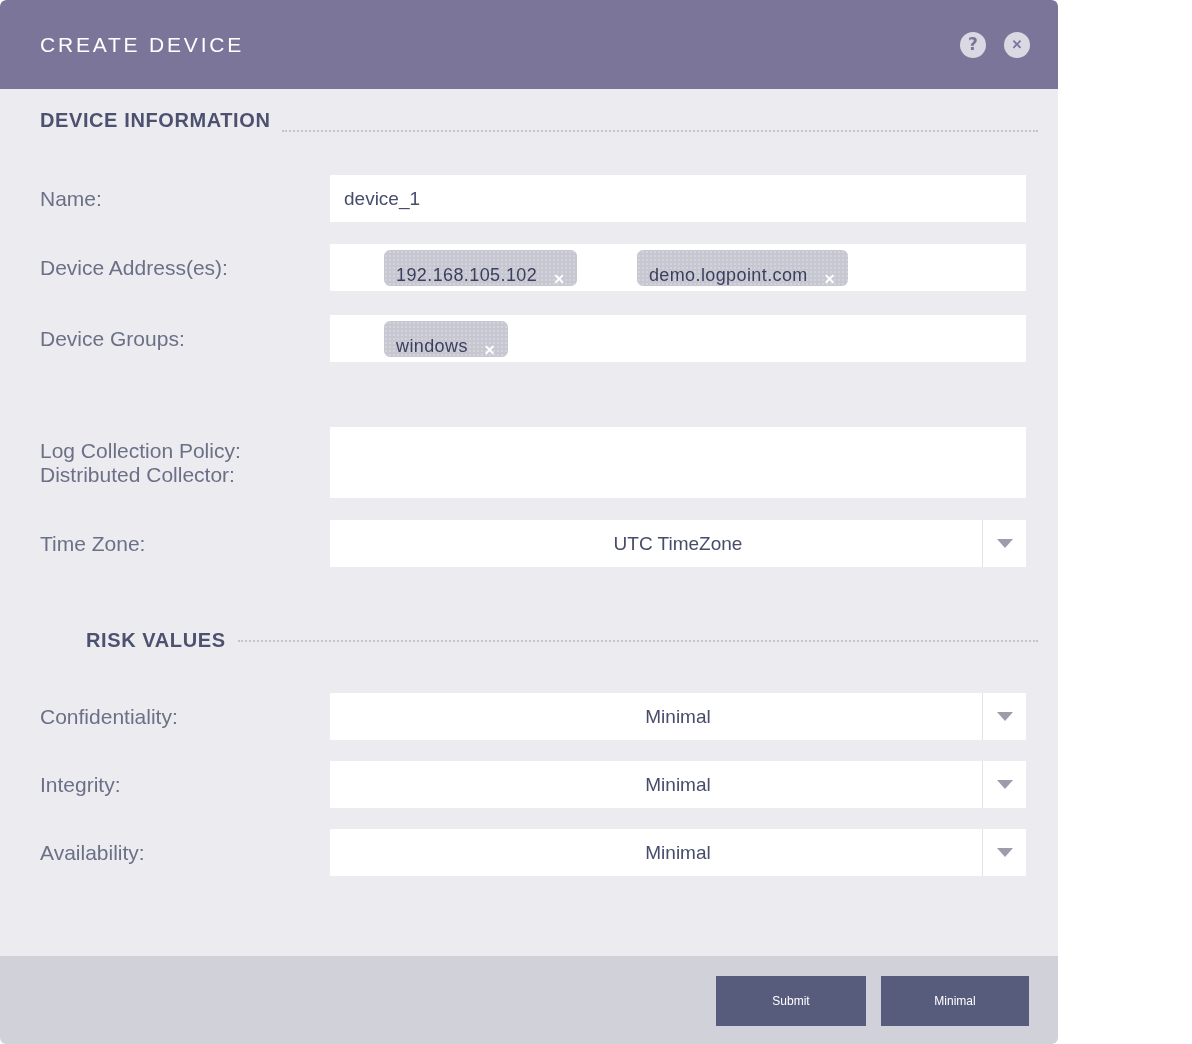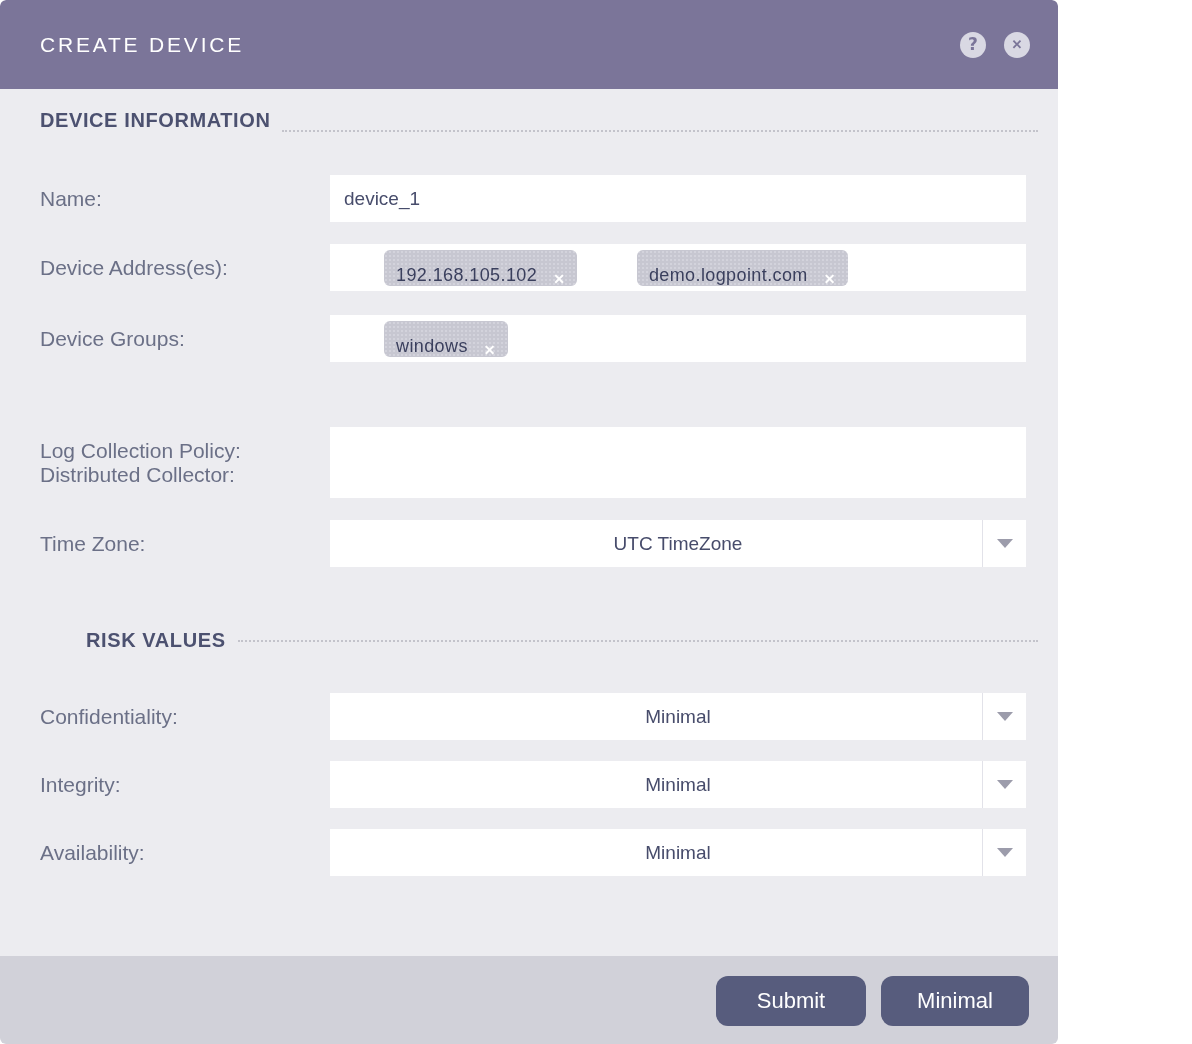--- a/index.html
+++ b/index.html
@@ -175,25 +175,25 @@
     border-radius: 0 0 6px 6px;
     display: flex;
     justify-content: flex-end;
     align-items: flex-start;
     gap: 15px;
     padding: 20px 29px 0 0;
   }
   .footer-btn {
     height: 50px;
     border: none;
-    border-radius: 12px;
+    border-radius: 0;
     background: #575c7d;
     color: #ffffff;
     font-family: "Liberation Sans", sans-serif;
-    font-size: 22px;
+    font-size: 12px;
     cursor: pointer;
   }
   .btn-submit { width: 150px; }
   .btn-cancel { width: 148px; }
 </style>
 </head>
 <body>
 
 <div class="dialog">
 

